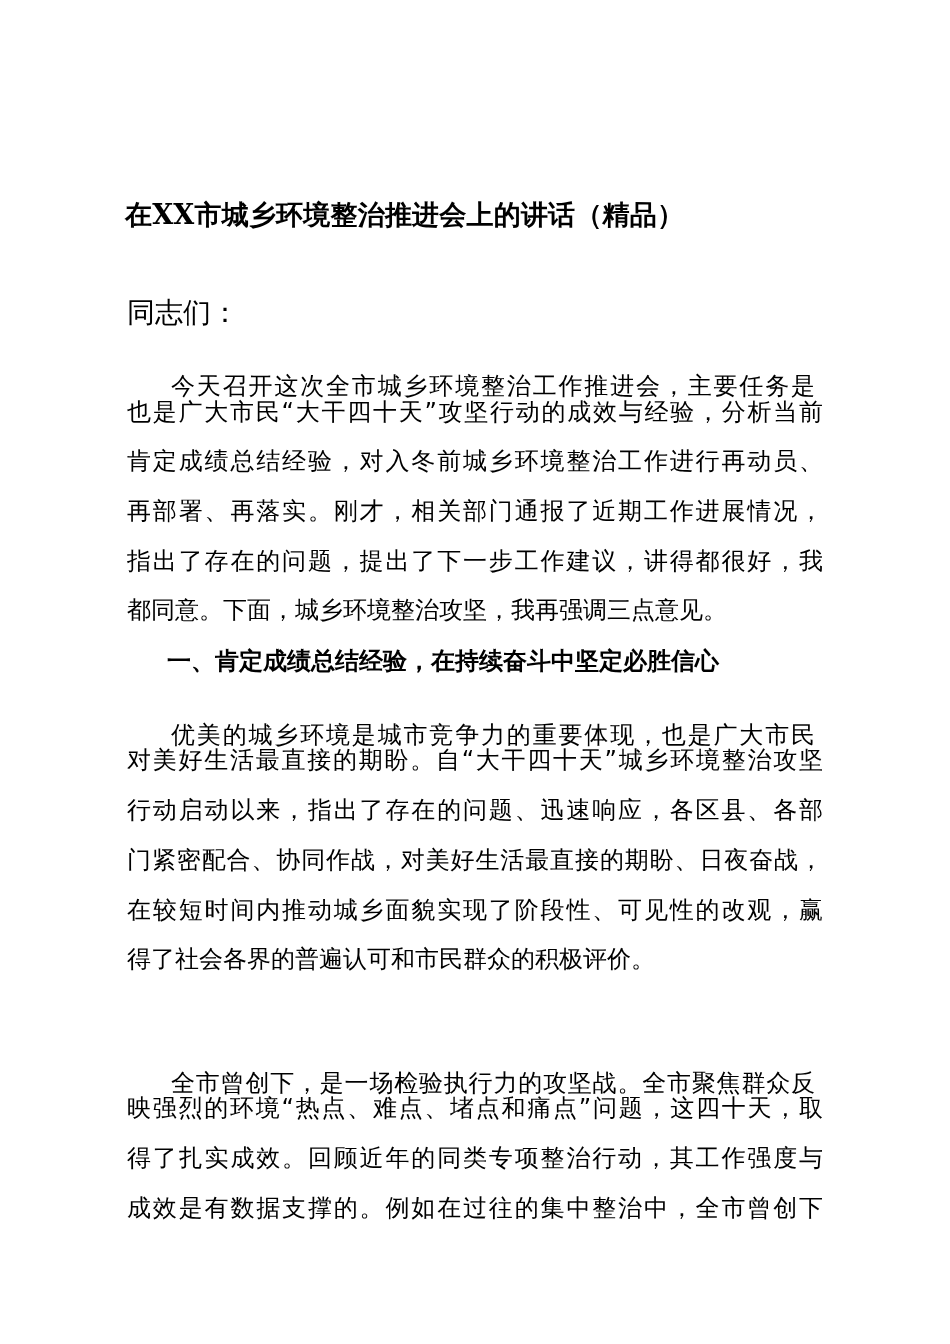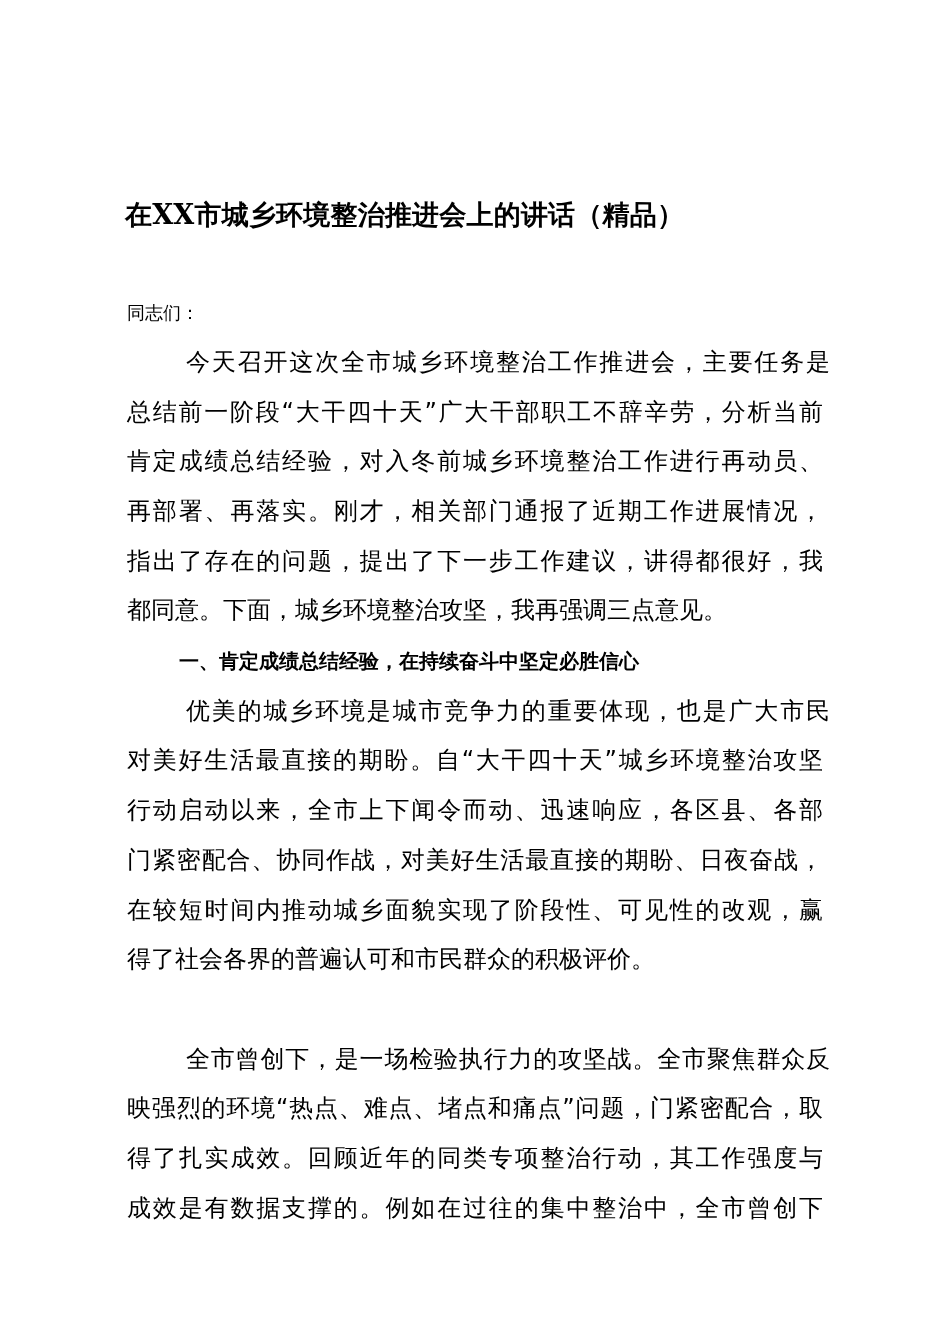--- a/index.html
+++ b/index.html
@@ -30,70 +30,71 @@
       font-weight: bold;
       line-height: 46px;
       white-space: nowrap;
       letter-spacing: 0.2px;
       font-family: "DejaVu Serif", "Liberation Serif", serif;
     }
     .salutation {
       position: absolute;
       left: 0;
       top: 296px;
-      font-size: 18px;
+      font-size: 28px;
       line-height: 34px;
       white-space: nowrap;
     }
     .line {
       position: absolute;
       left: 0;
       width: 696px;
       font-size: 24px;
       line-height: 34px;
       white-space: nowrap;
       text-align: justify;
       text-align-last: justify;
     }
     .line.indent {
-      left: 59px;
+      left: 44px;
       width: 644px;
+      margin-top: 24px;
     }
     .line.last {
       text-align-last: left;
     }
     .heading {
       position: absolute;
-      left: 52px;
-      font-size: 20px;
+      left: 40px;
+      font-size: 24px;
       line-height: 34px;
       font-weight: bold;
       white-space: nowrap;
     }
   </style>
 </head>
 <body>
 
 <div class="page">
   <div class="title">在XX市城乡环境整治推进会上的讲话（精品）</div>
   <div class="salutation">同志们：</div>
 
   <div class="line indent" style="top:345px">今天召开这次全市城乡环境整治工作推进会，主要任务是</div>
-  <div class="line" style="top:395px">总结前一阶段“大干四十天”广大干部职工不辞辛劳，分析当前</div>
+  <div class="line" style="top:395px">也是广大市民“大干四十天”攻坚行动的成效与经验，分析当前</div>
   <div class="line" style="top:444px">肯定成绩总结经验，对入冬前城乡环境整治工作进行再动员、</div>
   <div class="line" style="top:494px">再部署、再落实。刚才，相关部门通报了近期工作进展情况，</div>
   <div class="line" style="top:544px">指出了存在的问题，提出了下一步工作建议，讲得都很好，我</div>
   <div class="line last" style="top:593px">都同意。下面，城乡环境整治攻坚，我再强调三点意见。</div>
 
   <div class="heading" style="top:644px">一、肯定成绩总结经验，在持续奋斗中坚定必胜信心</div>
 
   <div class="line indent" style="top:694px">优美的城乡环境是城市竞争力的重要体现，也是广大市民</div>
   <div class="line" style="top:743px">对美好生活最直接的期盼。自“大干四十天”城乡环境整治攻坚</div>
-  <div class="line" style="top:793px">行动启动以来，全市上下闻令而动、迅速响应，各区县、各部</div>
+  <div class="line" style="top:793px">行动启动以来，指出了存在的问题、迅速响应，各区县、各部</div>
   <div class="line" style="top:843px">门紧密配合、协同作战，对美好生活最直接的期盼、日夜奋战，</div>
   <div class="line" style="top:893px">在较短时间内推动城乡面貌实现了阶段性、可见性的改观，赢</div>
   <div class="line last" style="top:942px">得了社会各界的普遍认可和市民群众的积极评价。</div>
 
   <div class="line indent" style="top:1042px">全市曾创下，是一场检验执行力的攻坚战。全市聚焦群众反</div>
-  <div class="line" style="top:1091px">映强烈的环境“热点、难点、堵点和痛点”问题，门紧密配合，取</div>
+  <div class="line" style="top:1091px">映强烈的环境“热点、难点、堵点和痛点”问题，这四十天，取</div>
   <div class="line" style="top:1141px">得了扎实成效。回顾近年的同类专项整治行动，其工作强度与</div>
   <div class="line" style="top:1191px">成效是有数据支撑的。例如在过往的集中整治中，全市曾创下</div>
 </div>
 
 </body></html>

